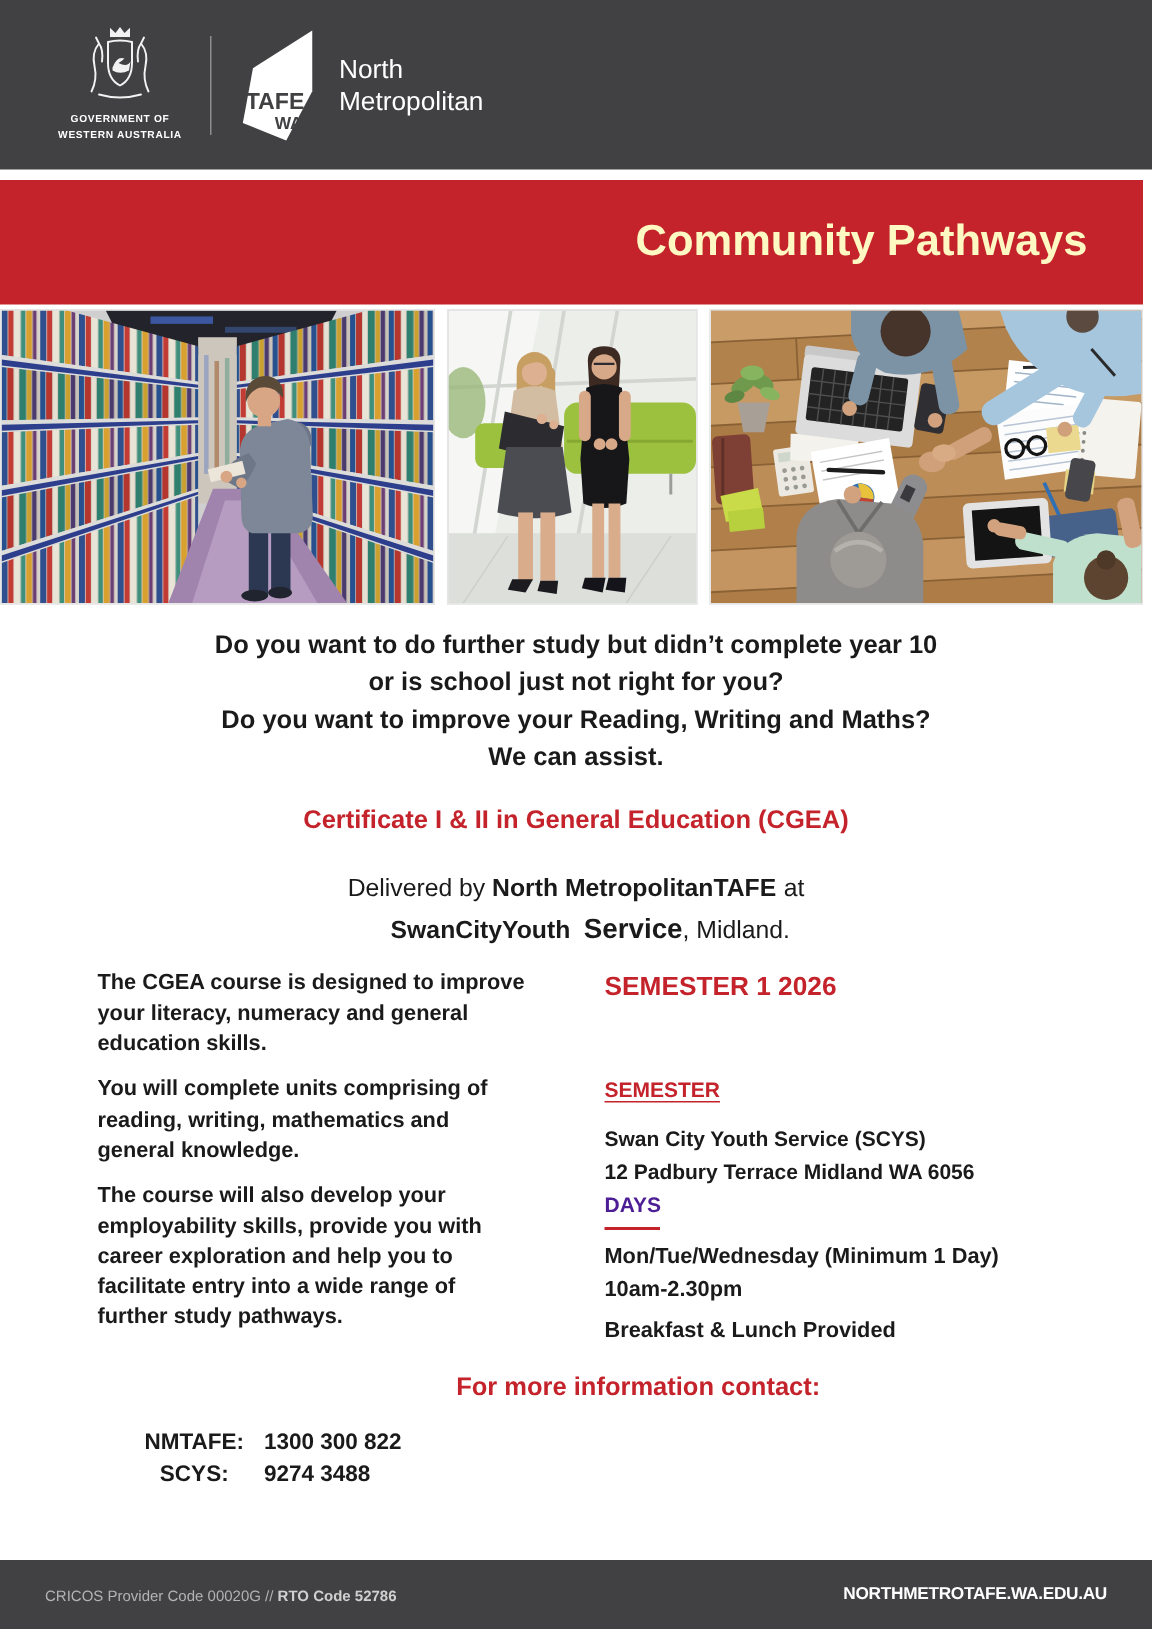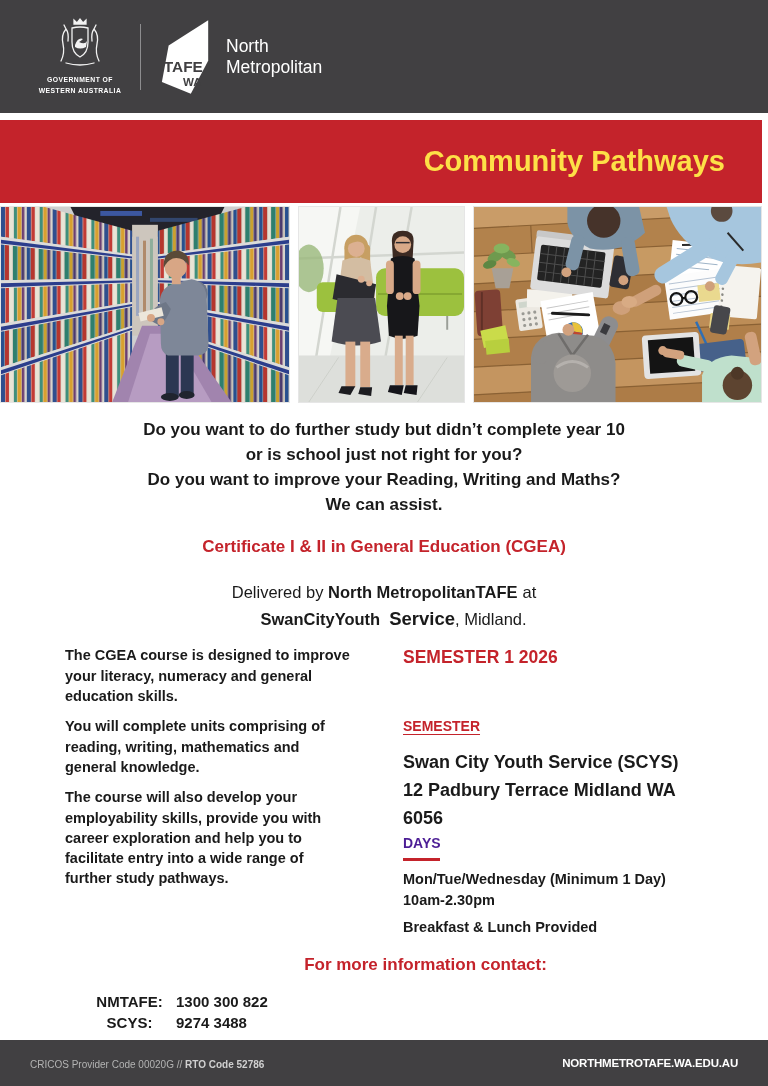--- a/index.html
+++ b/index.html
@@ -12,21 +12,21 @@
   .gov-block{width:100px;display:flex;flex-direction:column;align-items:center;}
   .gov-label{color:#fff;font-size:6.8px;font-weight:bold;letter-spacing:.45px;
              text-align:center;line-height:1.55;margin-top:2px;white-space:pre-line;}
   .divider{width:1px;height:66px;background:#8d8d8f;margin:0 18px 0 10px;}
   .tafe-block{display:flex;align-items:center;}
   .tafe-name{color:#fff;font-weight:normal;font-size:17.5px;line-height:1.18;margin-left:13px;}
 
   
   .banner{margin-top:7px;margin-right:6px;height:83px;background:#c4232b;
           display:flex;align-items:center;justify-content:flex-end;padding-right:37px;box-sizing:border-box;}
-  .banner-title{color:#fde047;font-size:29px;font-weight:bold;}
+  .banner-title{color:#fef9c3;font-size:29px;font-weight:bold;}
 
   
   .photos{display:flex;gap:8px;margin-top:3px;margin-right:6px;height:197px;}
   .photo{box-sizing:border-box;border:1px solid #e6e6e6;overflow:hidden;background:#ddd;}
   .photo svg{display:block;width:100%;height:100%;}
   .photo1{width:290px;}.photo2{width:167px;}.photo3{flex:1;}
 
   
   .intro{margin-top:15px;text-align:center;font-size:17px;font-weight:bold;
          line-height:1.47;white-space:pre-line;}
@@ -38,21 +38,21 @@
   .at-word{margin-left:5px;}
 
   .columns{display:flex;margin-top:13px;padding-left:65px;}
   .col-left{width:332px;}
   .col-left p{margin:0 0 10px 0;font-size:14.5px;font-weight:bold;line-height:1.4;
               white-space:pre-line;}
   .col-right{margin-left:6px;width:300px;}
   .semester{color:#c4232b;font-size:17.5px;font-weight:bold;margin-top:2px;}
   .loc-label{margin-top:50px;color:#c4232b;font-size:14px;font-weight:bold;
              text-decoration:underline;text-underline-offset:3px;}
-  .loc-lines{margin-top:15px;font-size:18px;font-weight:bold;line-height:1.55;}
+  .loc-lines{margin-top:15px;font-size:14px;font-weight:bold;line-height:1.55;}
   .days-label{color:#4c1d95;font-size:14px;font-weight:bold;margin-top:2px;}
   .days-rule{width:37px;height:2.5px;background:#c4232b;margin:7px 0 8px;}
   .days-lines{font-size:14.5px;font-weight:bold;line-height:1.5;}
   .days-line3{margin-top:5px;}
 
   .contact{padding-left:83px;margin-top:16px;text-align:center;}
   .contact-heading{color:#c4232b;font-size:17px;font-weight:bold;}
   .contact-rows{margin-top:16px;font-size:15px;font-weight:bold;line-height:1.4;}
   .contact-row{display:flex;}
   .contact-label{width:93px;}

